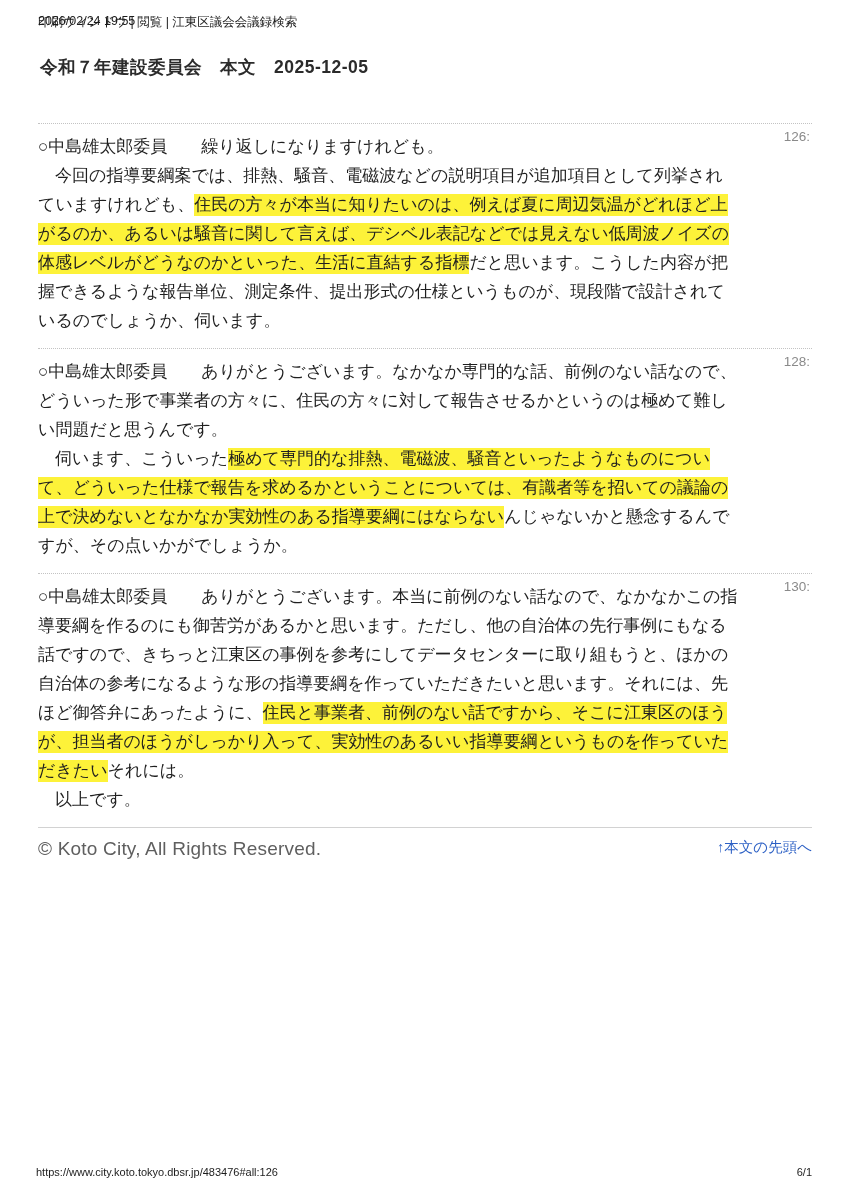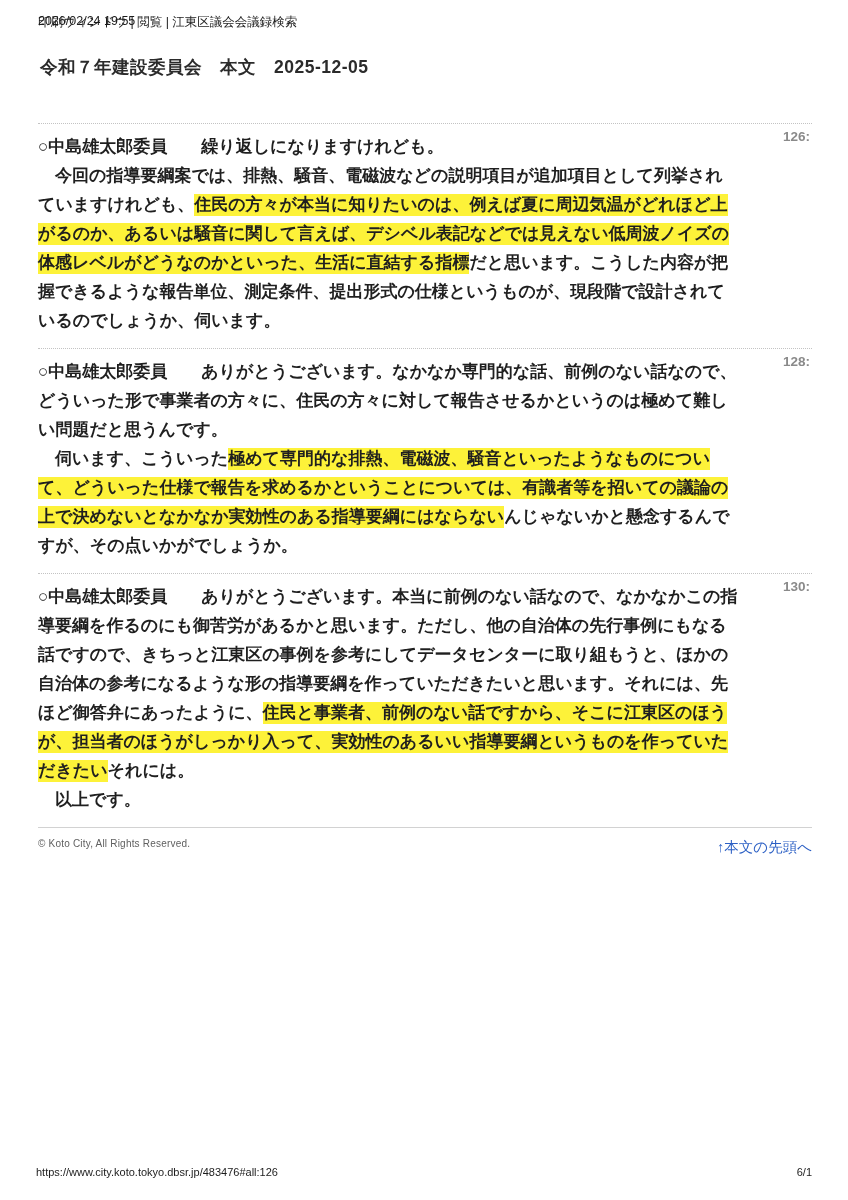--- a/index.html
+++ b/index.html
@@ -35,21 +35,20 @@
     color:#2b2b2b;
     letter-spacing:.5px;
   }
 
   
   .sections{margin-top:44px;}
   .section{
     border-top:1px dotted var(--rule-dotted);
     position:relative;
     padding:8px 0 13px 0;
-    font-weight:bold;
   }
   .section-num{
     position:absolute;top:5px;right:2px;
     font-size:13.5px;color:var(--muted);
   }
   .para{
     width:700px;margin:0;
     font-size:17px;line-height:29px;
     color:var(--text);
     word-break:normal;line-break:normal;overflow-wrap:normal;
@@ -60,21 +59,21 @@
     color:inherit;
     padding:1px 0 2px 0;
   }
 
   
   .site-footer{
     border-top:1px solid var(--rule-solid);
     display:flex;justify-content:space-between;align-items:flex-start;
     padding-top:10px;
   }
-  .copyright{font-size:10px;color:#5f5f5f;letter-spacing:.2px;text-align:right;}
+  .copyright{font-size:19px;color:#5f5f5f;letter-spacing:.2px;text-align:right;}
   .back-to-top{font-size:14.5px;color:var(--link);text-decoration:none;cursor:pointer;}
 
   
   .print-footer{
     position:absolute;left:36px;right:36px;bottom:22px;
     display:flex;justify-content:space-between;
     font-size:11px;color:#1c1c1c;
   }
 </style>
 </head>

